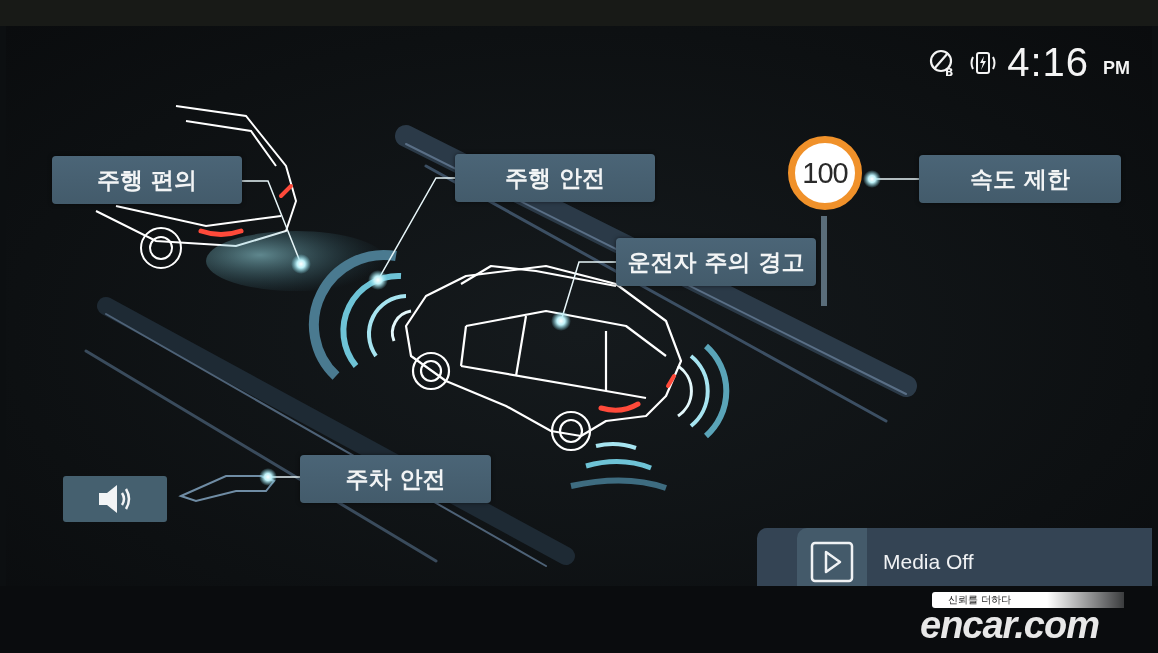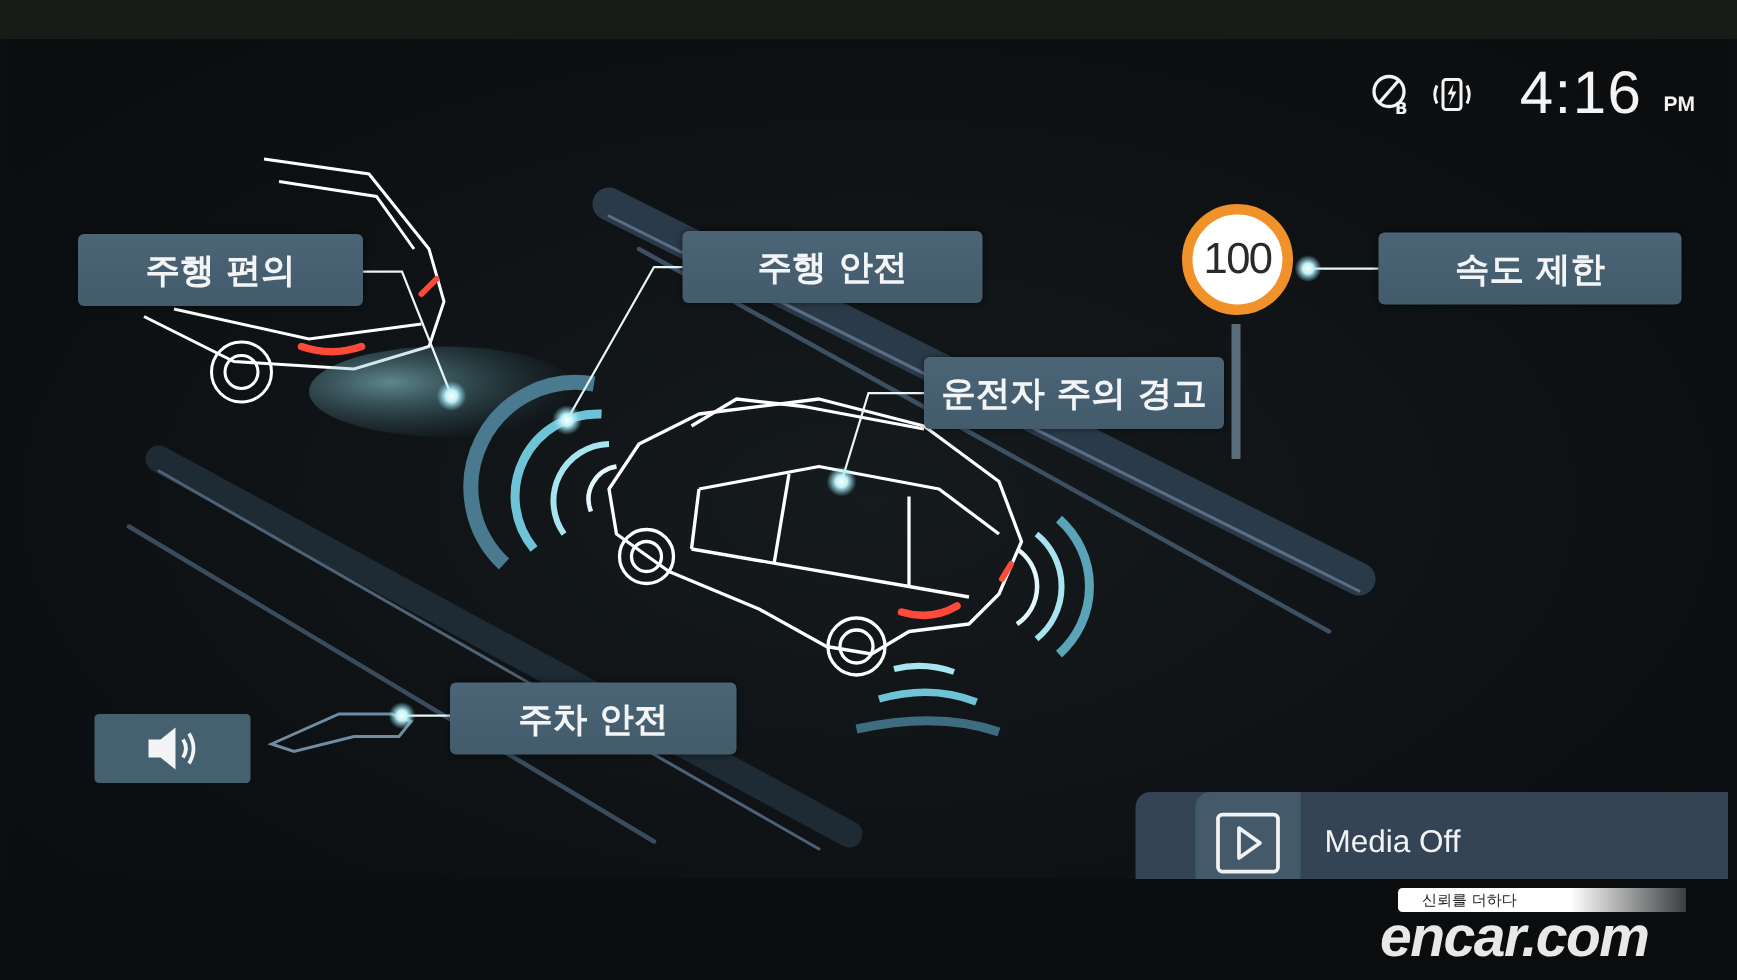--- a/index.html
+++ b/index.html
@@ -11,22 +11,22 @@
   .bezel-top { position:absolute; left:0; top:0; width:1158px; height:26px; background:#181a17; }
   .screen {
     position:absolute; left:6px; top:26px; width:1146px; height:560px;
     background:radial-gradient(ellipse at 50% 55%, #151a1d 0%, #0d1012 70%, #0a0c0e 100%);
     overflow:hidden;
   }
   .bezel-bottom { position:absolute; left:0; top:586px; width:1158px; height:67px; background:#0a0c0e; }
   .scene { position:absolute; left:0; top:0; }
   .status { position:absolute; right:22px; top:14px; display:flex; align-items:center; gap:8px; color:#f4f4f4; }
   .status .icon { width:32px; height:30px; }
-  .clock { font-family:"Liberation Sans", sans-serif; font-size:40px; letter-spacing:1px; margin-left:21px; }
-  .ampm { font-family:"Liberation Sans", sans-serif; font-weight:bold; font-size:14px; margin-left:6px; margin-top:12px; }
+  .clock { font-family:"Liberation Sans", sans-serif; font-size:40px; letter-spacing:1px; margin-left:0; }
+  .ampm { font-family:"Liberation Sans", sans-serif; font-weight:bold; font-size:18px; margin-left:6px; margin-top:12px; }
   .label {
     position:absolute; height:48px; border-radius:4px;
     background:linear-gradient(180deg,#4b6577 0%, #435b6b 100%);
     color:#f2f4f5; font-size:23px; font-weight:bold;
     display:flex; align-items:center; justify-content:center;
     box-shadow:0 0 4px rgba(0,0,0,0.5);
     cursor:pointer;
   }
   .sound-btn {
     position:absolute; left:57px; top:450px; width:104px; height:46px;

